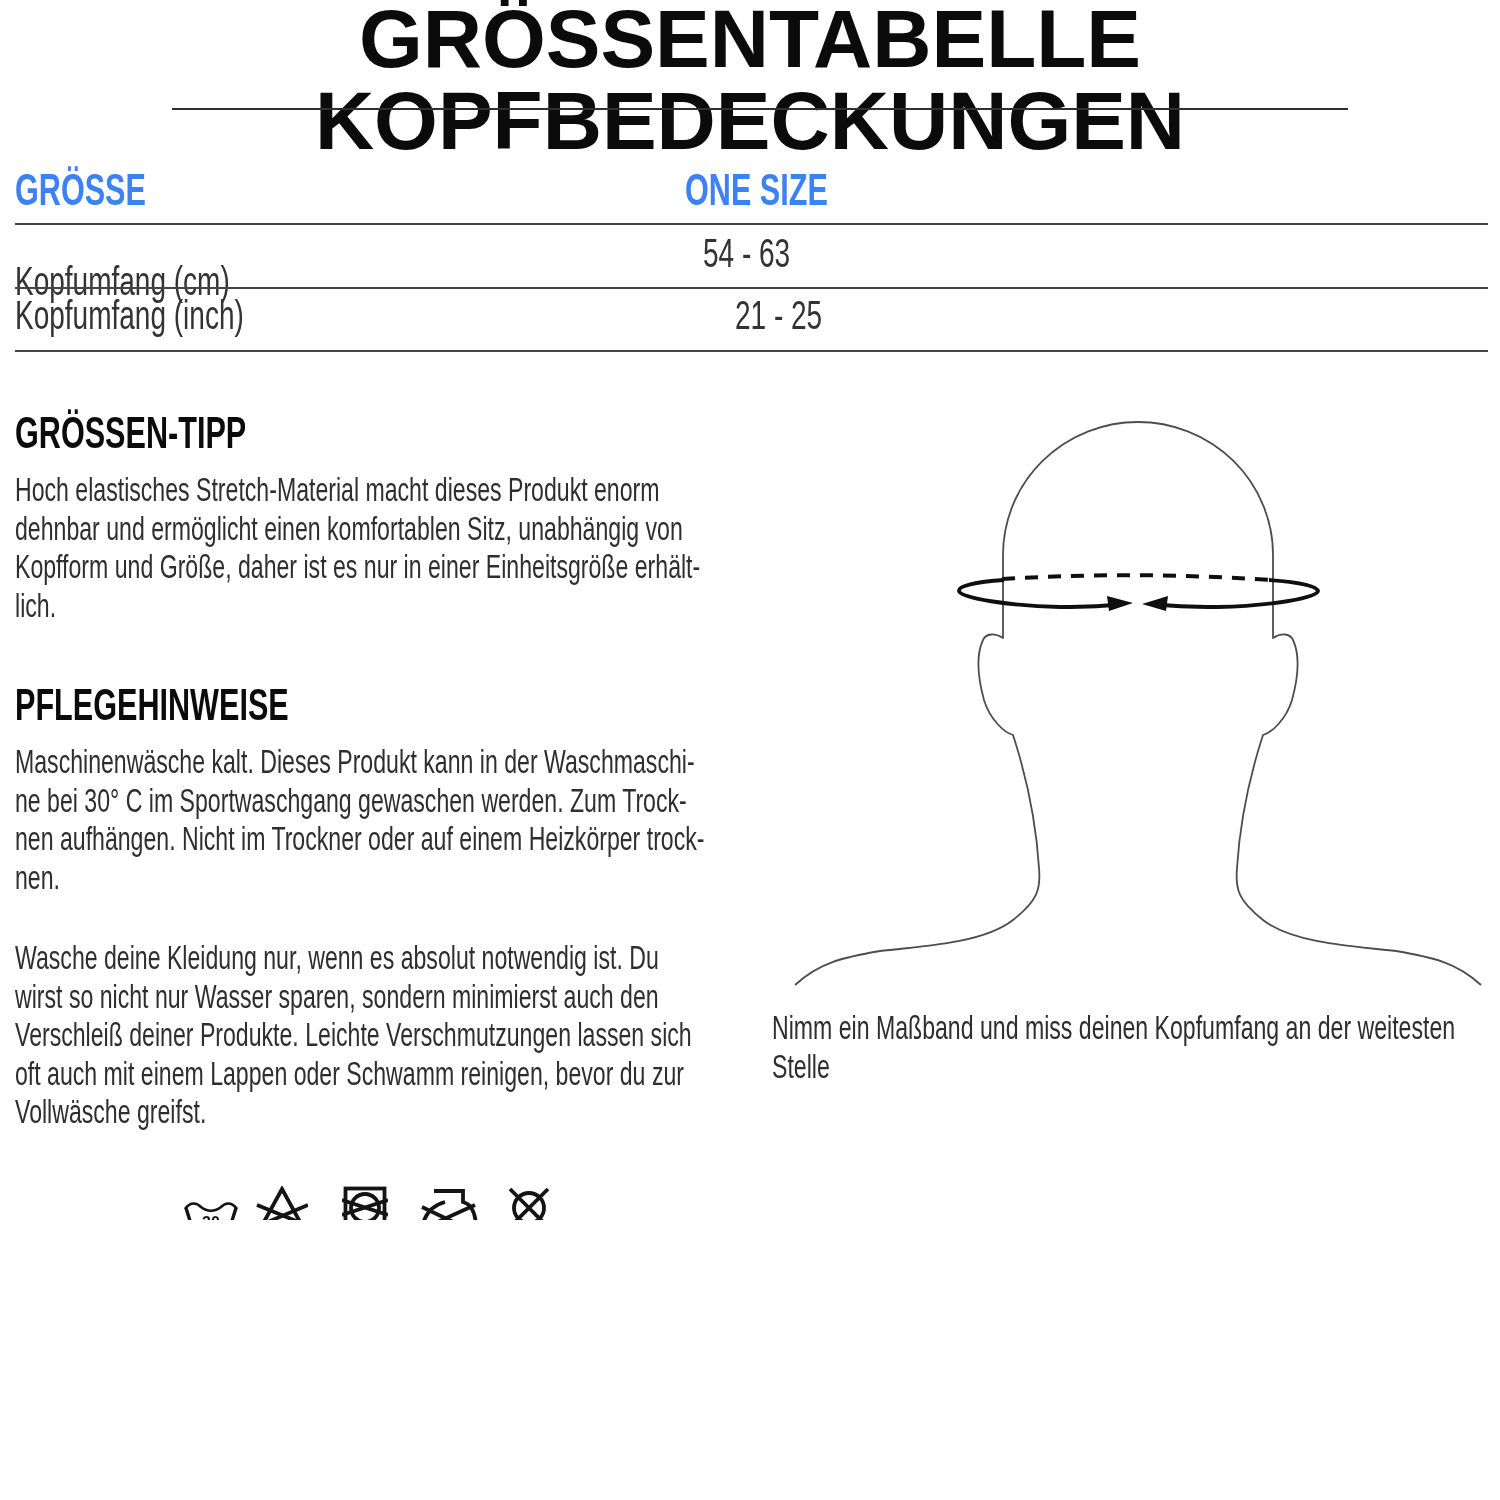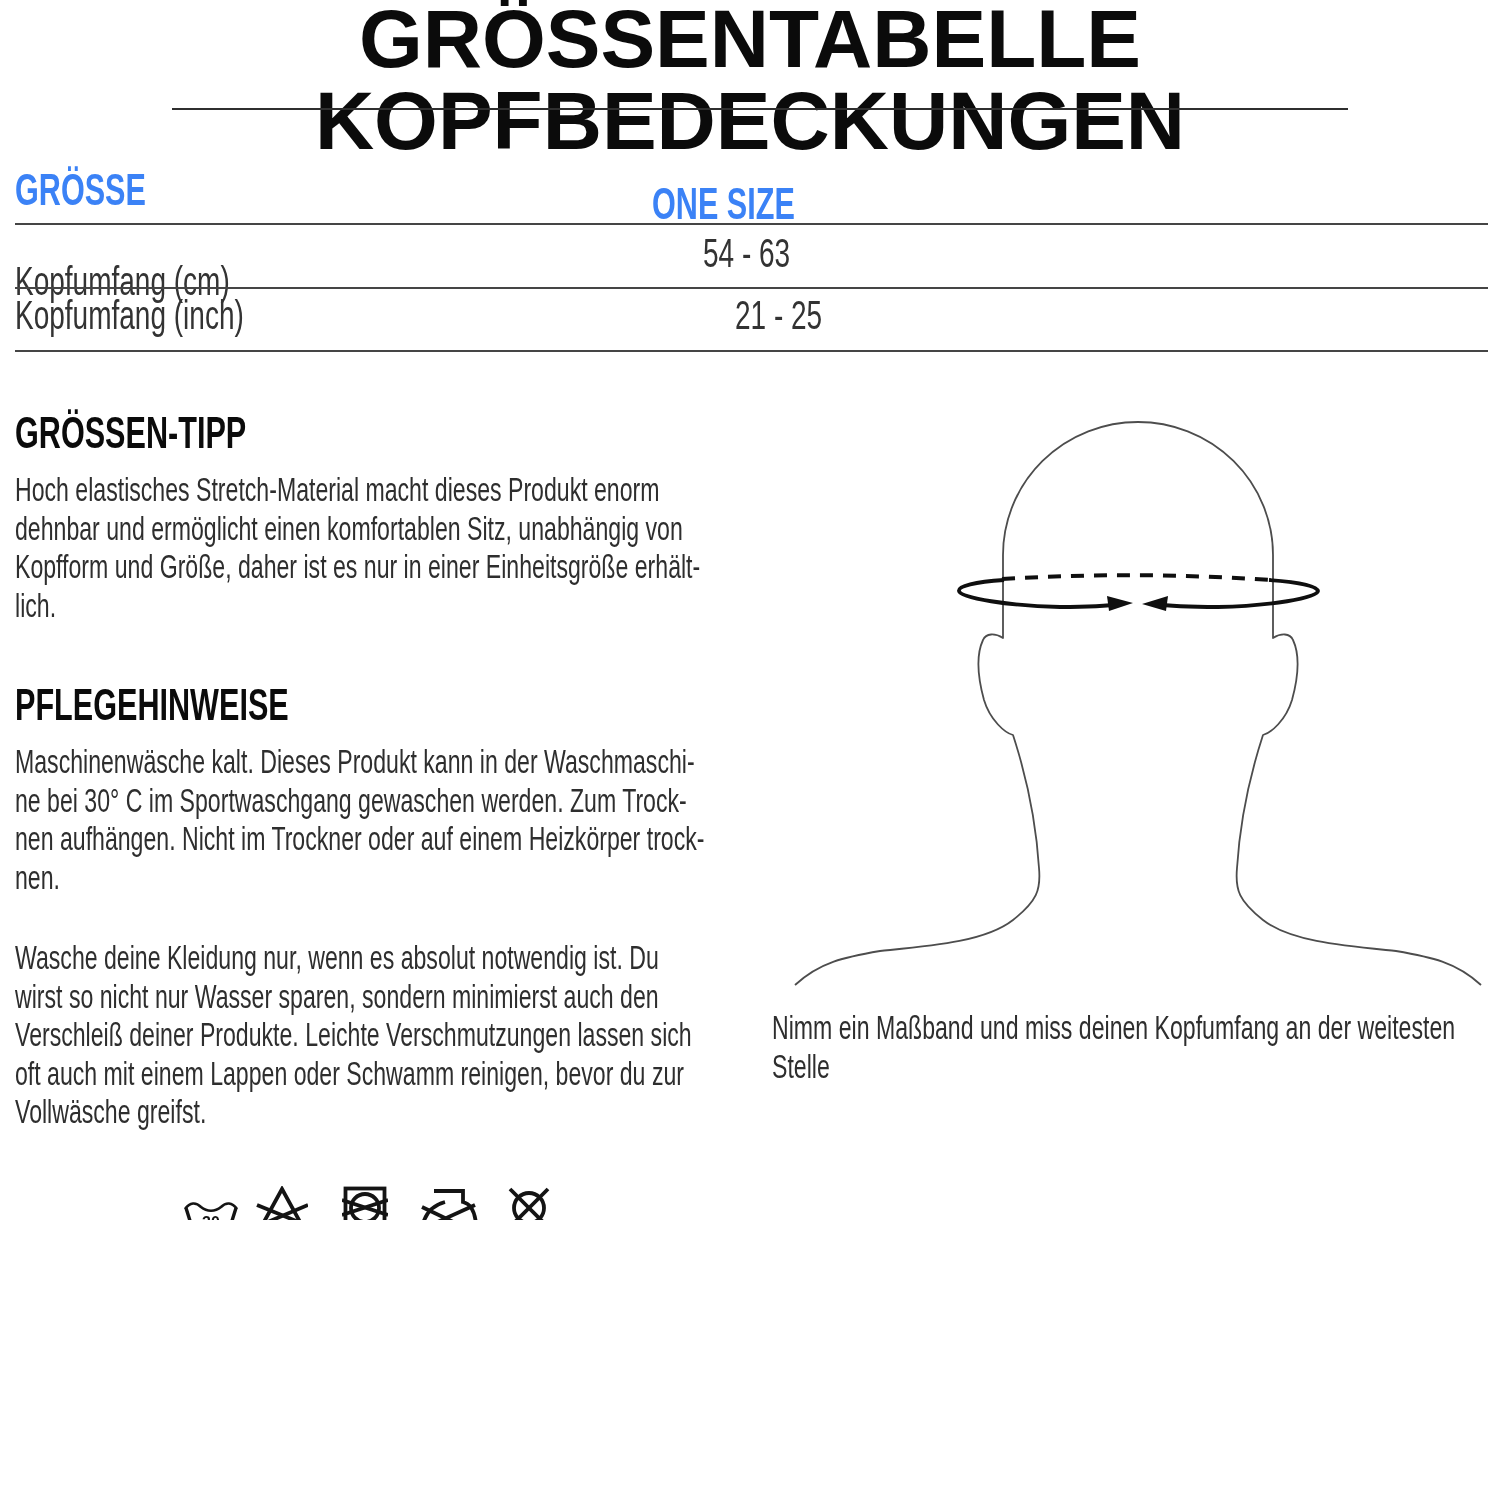--- a/index.html
+++ b/index.html
@@ -53,21 +53,21 @@
 </head>
 <body>
 
 <div class="canvas">
 
   <h1 class="abs title" style="margin:0;"><span class="cxc">GRÖSSENTABELLE KOPFBEDECKUNGEN</span></h1>
   <div class="abs title-rule"></div>
 
   <div>
     <div class="abs th" style="left:15px;top:167px;"><span class="cx cx68">GRÖSSE</span></div>
-    <div class="abs th" style="left:652px;top:167px;margin-top:14px;"><span class="cx cx68">ONE SIZE</span></div>
+    <div class="abs th" style="left:685px;top:167px;"><span class="cx cx68">ONE SIZE</span></div>
     <div class="abs rule" style="top:223px;"></div>
 
     <div class="abs">
       <div class="abs td" style="left:15px;top:233px;width:600px;margin-top:28px;"><span class="cx cx70">Kopfumfang (cm)</span></div>
       <div class="abs td" style="left:703px;top:233px;width:400px;"><span class="cx cx70">54 - 63</span></div>
     </div>
     <div class="abs rule" style="top:287px;"></div>
 
     <div class="abs">
       <div class="abs td" style="left:15px;top:295px;width:600px;"><span class="cx cx70">Kopfumfang (inch)</span></div>

